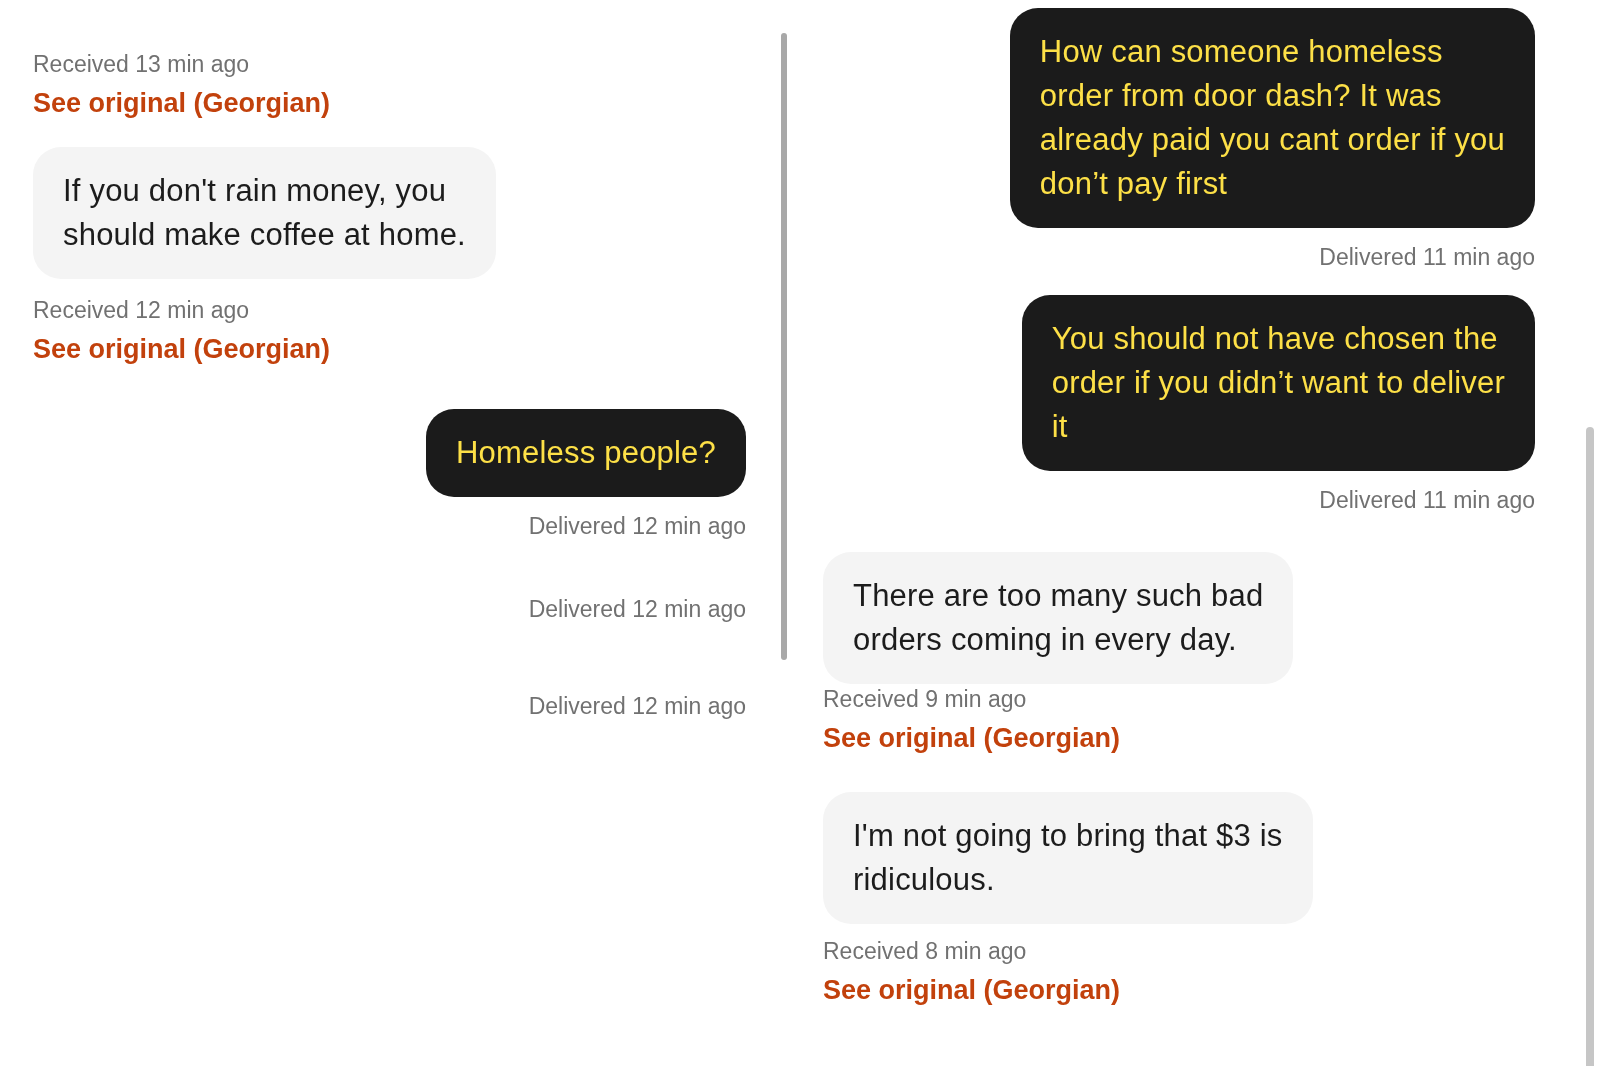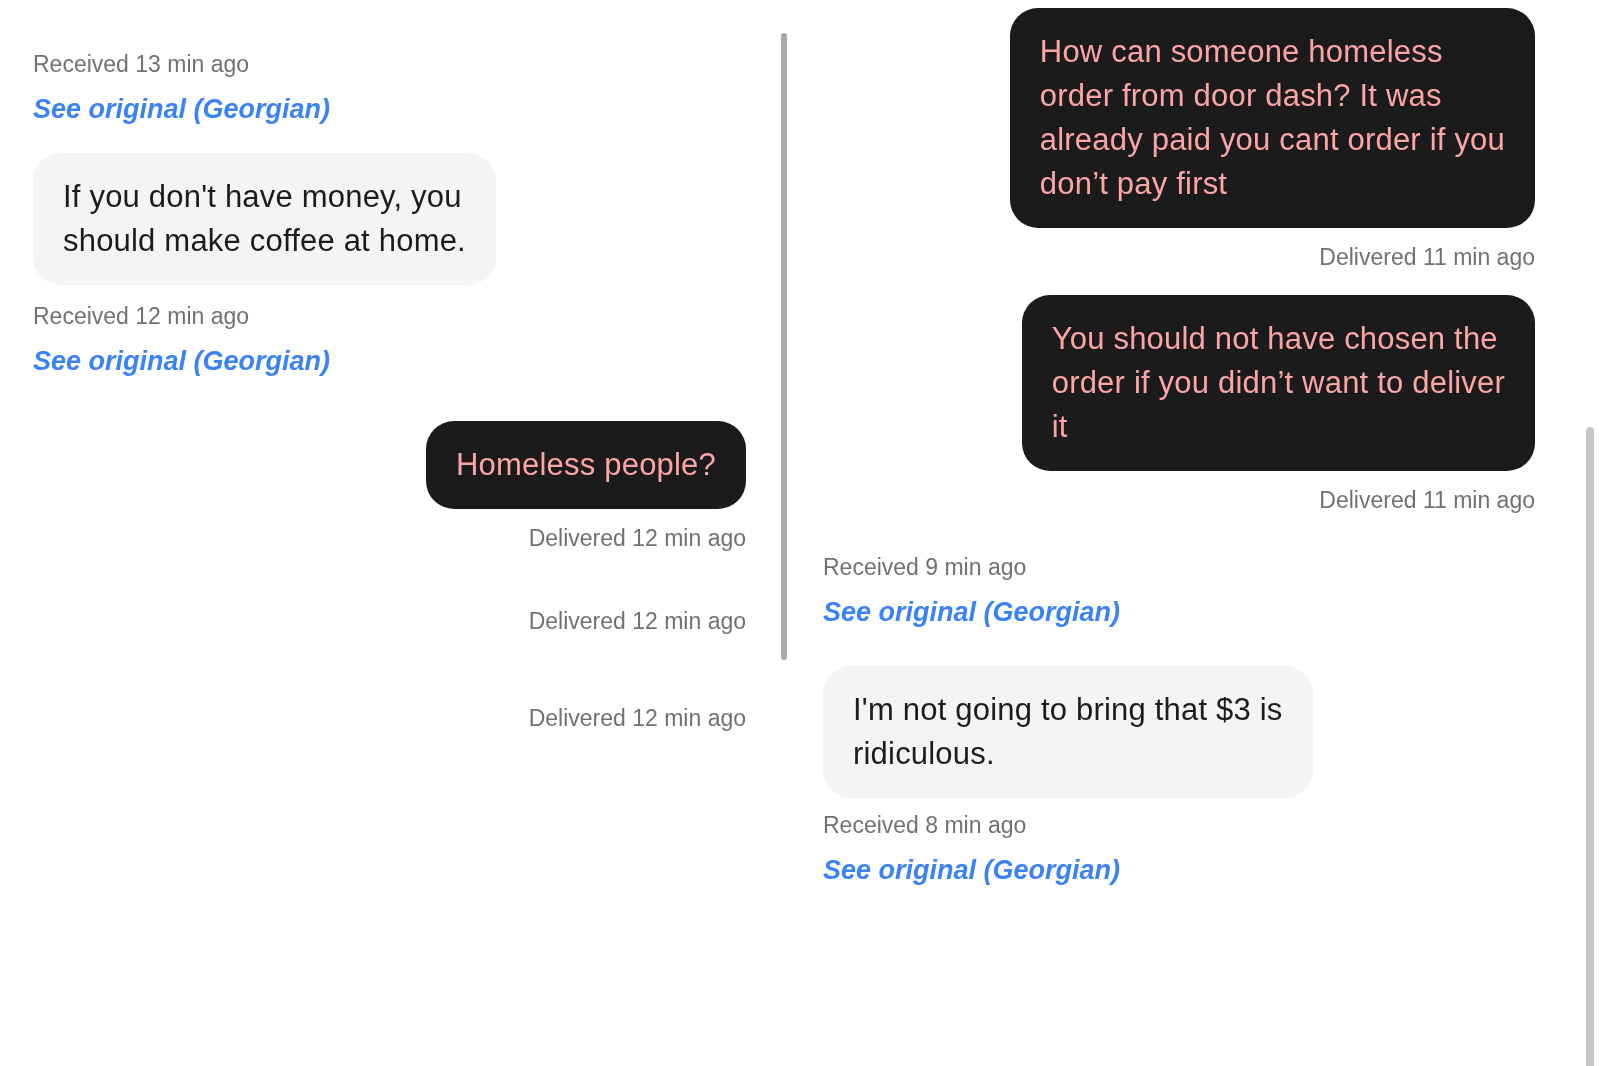--- a/index.html
+++ b/index.html
@@ -38,40 +38,39 @@
     letter-spacing: 0.2px;
     white-space: pre-line;
   }
   .group.received .bubble {
     background: var(--received-bubble, #f4f4f4);
     color: #1c1c1c;
     align-self: flex-start;
   }
   .group.sent .bubble {
     background: var(--sent-bubble, #1b1b1b);
-    color: #fca5a5;
+    color: #fde047;
     align-self: flex-end;
   }
   .status {
     font-size: 23px;
     line-height: 27px;
     color: var(--status-text, #717171);
     margin-top: 16px;
   }
   .group.received .status { align-self: flex-start; text-align: right; margin-top: 18px; }
   .group.sent .status     { align-self: flex-end;   text-align: center; }
   .see-original {
     align-self: flex-start;
     font-size: 27px;
     line-height: 31px;
     font-weight: bold;
-    color: #3b82f6;
-    margin-top: 16px;
+    color: #c2410c;
+    margin-top: 10px;
     cursor: pointer;
-    font-style: italic;
   }
   .pane-divider {
     position: absolute;
     left: 781px;
     top: 33px;
     width: 6px;
     height: 627px;
     border-radius: 3px;
     background: var(--divider, #a8a8a8);
   }
@@ -89,21 +88,21 @@
 <body>
 
 <div class="pane pane-left">
 
   <div class="group received">
     <div class="status">Received 13 min ago</div>
     <div class="see-original">See original (Georgian)</div>
   </div>
 
   <div class="group received" style="margin-top:28px">
-    <div class="bubble">If you don't have money, you
+    <div class="bubble">If you don't rain money, you
 should make coffee at home.</div>
     <div class="status">Received 12 min ago</div>
     <div class="see-original">See original (Georgian)</div>
   </div>
 
   <div class="group sent" style="margin-top:44px">
     <div class="bubble">Homeless people?</div>
     <div class="status">Delivered 12 min ago</div>
   </div>
 
@@ -130,20 +129,22 @@
   </div>
 
   <div class="group sent" style="margin-top:24px">
     <div class="bubble">You should not have chosen the
 order if you didn’t want to deliver
 it</div>
     <div class="status">Delivered 11 min ago</div>
   </div>
 
   <div class="group received" style="margin-top:38px">
+    <div class="bubble">There are too many such bad
+orders coming in every day.</div>
     <div class="status" style="margin-top:2px">Received 9 min ago</div>
     <div class="see-original">See original (Georgian)</div>
   </div>
 
   <div class="group received" style="margin-top:38px">
     <div class="bubble">I'm not going to bring that $3 is
 ridiculous.</div>
     <div class="status" style="margin-top:14px">Received 8 min ago</div>
     <div class="see-original">See original (Georgian)</div>
   </div>

